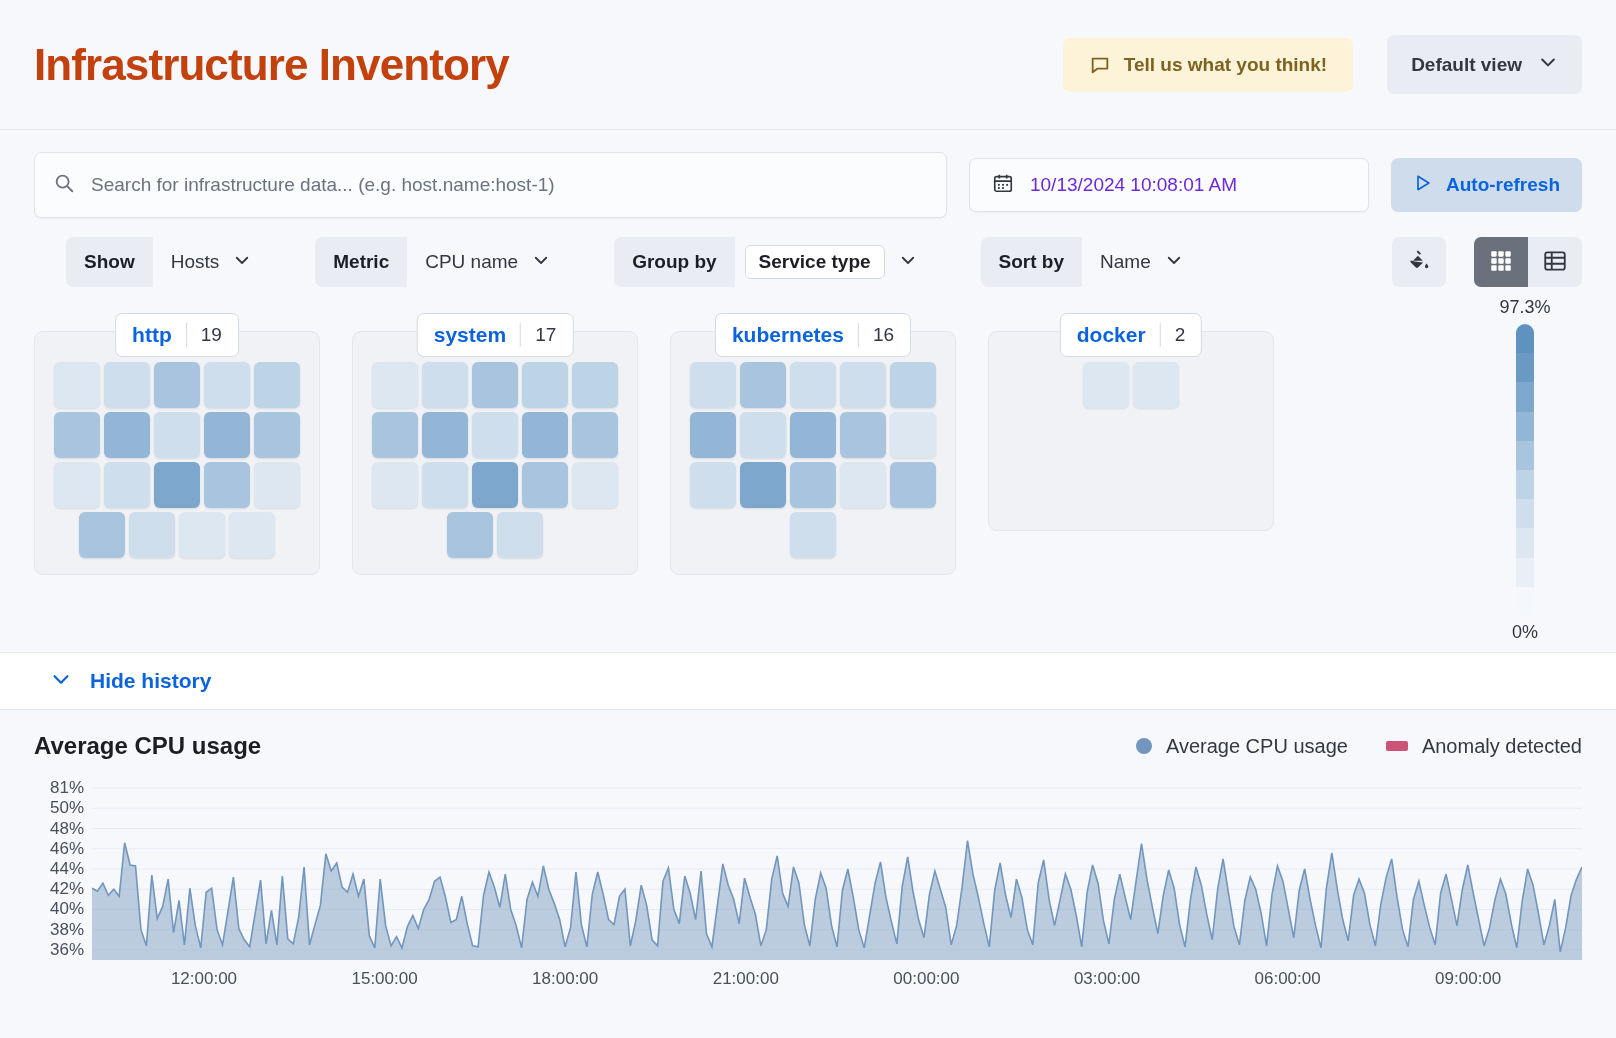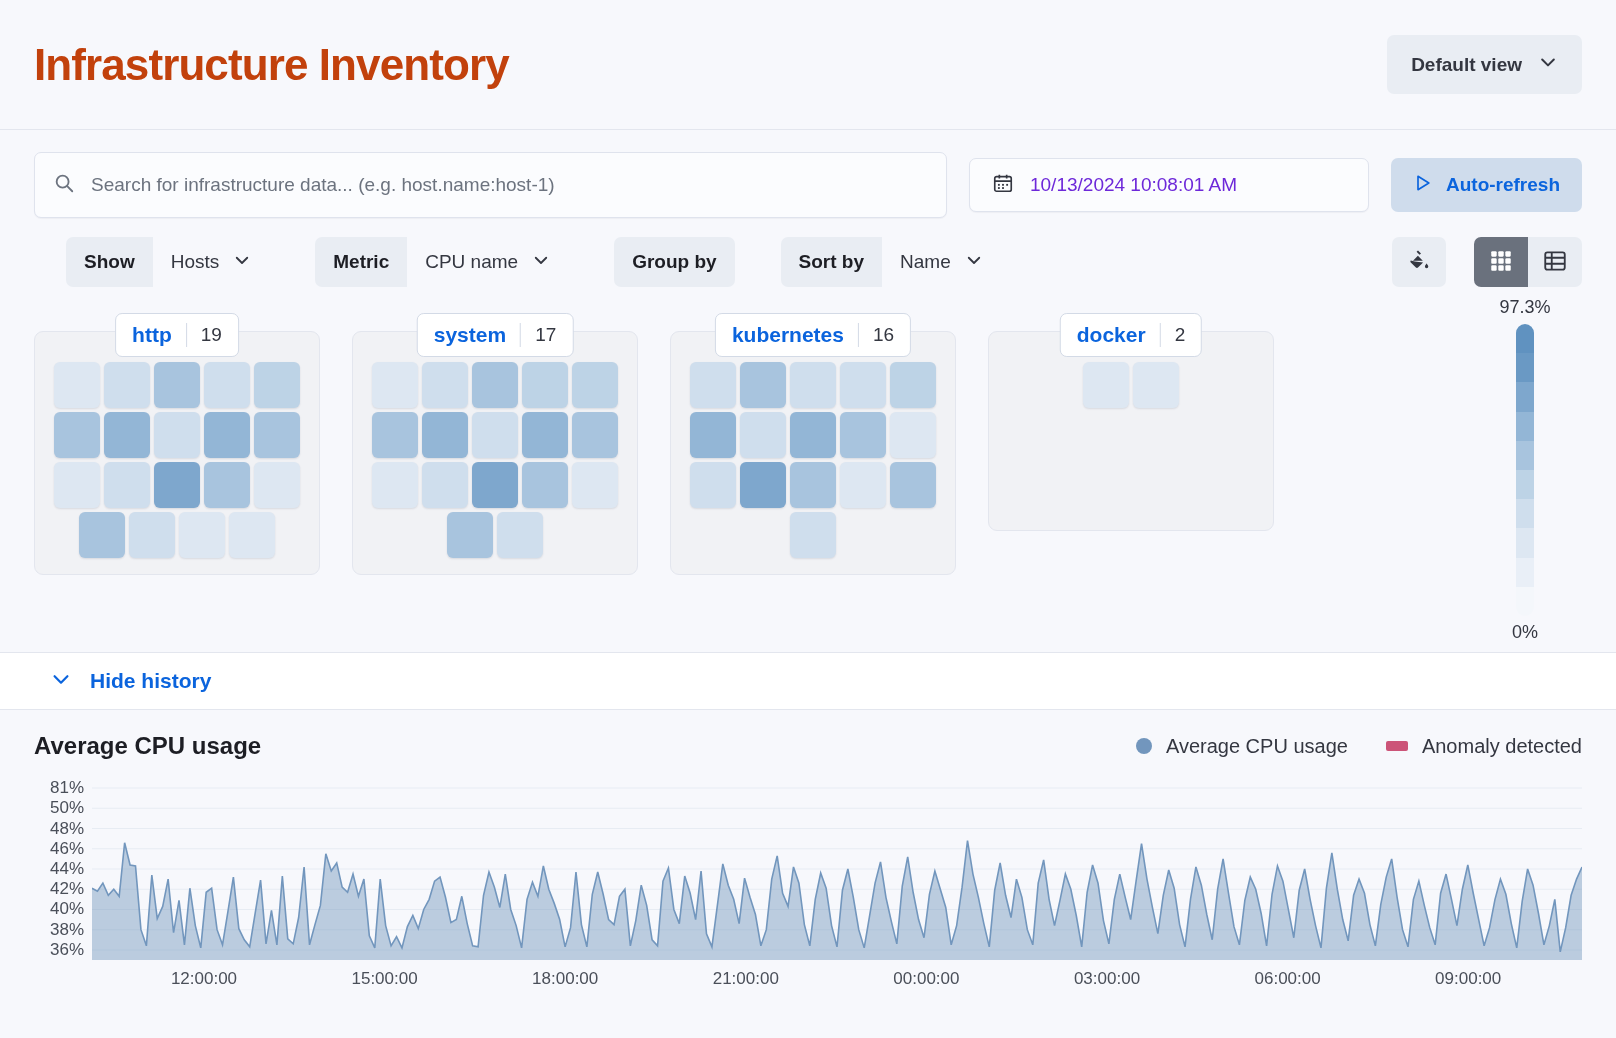--- a/index.html
+++ b/index.html
@@ -252,20 +252,28 @@
     position: absolute; transform: translateX(-50%);
     font-size: 17px; color: #4a4f59;
   }
 </style>
 </head>
 <body>
 
 <div class="app-header">
   <h1 class="page-title">Infrastructure Inventory</h1>
 
+  <button class="feedback-btn">
+    <span>
+      <svg width="22" height="22" viewBox="0 0 24 24" fill="none" stroke="#7c6420" stroke-width="2">
+        <path d="M4 5h16v11H9l-5 4V5z" stroke-linejoin="round"></path>
+      </svg>
+    </span>
+    <span>Tell us what you think!</span>
+  </button>
 
   <button class="view-btn">
     <span>Default view</span>
     <span>
       <svg width="20" height="20" viewBox="0 0 24 24" fill="none" stroke="#343741" stroke-width="2.4">
         <path d="M5 9l7 7 7-7" stroke-linecap="round" stroke-linejoin="round"></path>
       </svg>
     </span>
   </button>
 </div>
@@ -327,20 +335,28 @@
       <span>
         <svg width="18" height="18" viewBox="0 0 24 24" fill="none" stroke="#343741" stroke-width="2.4">
           <path d="M5 9l7 7 7-7" stroke-linecap="round" stroke-linejoin="round"></path>
           </svg>
       </span>
     </div>
   </div>
 
   <div class="filter-group">
     <div class="filter-label">Group by</div>
+    <div class="filter-value pill-wrap">
+      <span class="pill">Service type</span>
+      <span>
+        <svg width="18" height="18" viewBox="0 0 24 24" fill="none" stroke="#343741" stroke-width="2.4">
+          <path d="M5 9l7 7 7-7" stroke-linecap="round" stroke-linejoin="round"></path>
+          </svg>
+      </span>
+    </div>
   </div>
 
   <div class="filter-group">
     <div class="filter-label">Sort by</div>
     <div class="filter-value">
       <span>Name</span>
       <span>
         <svg width="18" height="18" viewBox="0 0 24 24" fill="none" stroke="#343741" stroke-width="2.4">
           <path d="M5 9l7 7 7-7" stroke-linecap="round" stroke-linejoin="round"></path>
           </svg>

